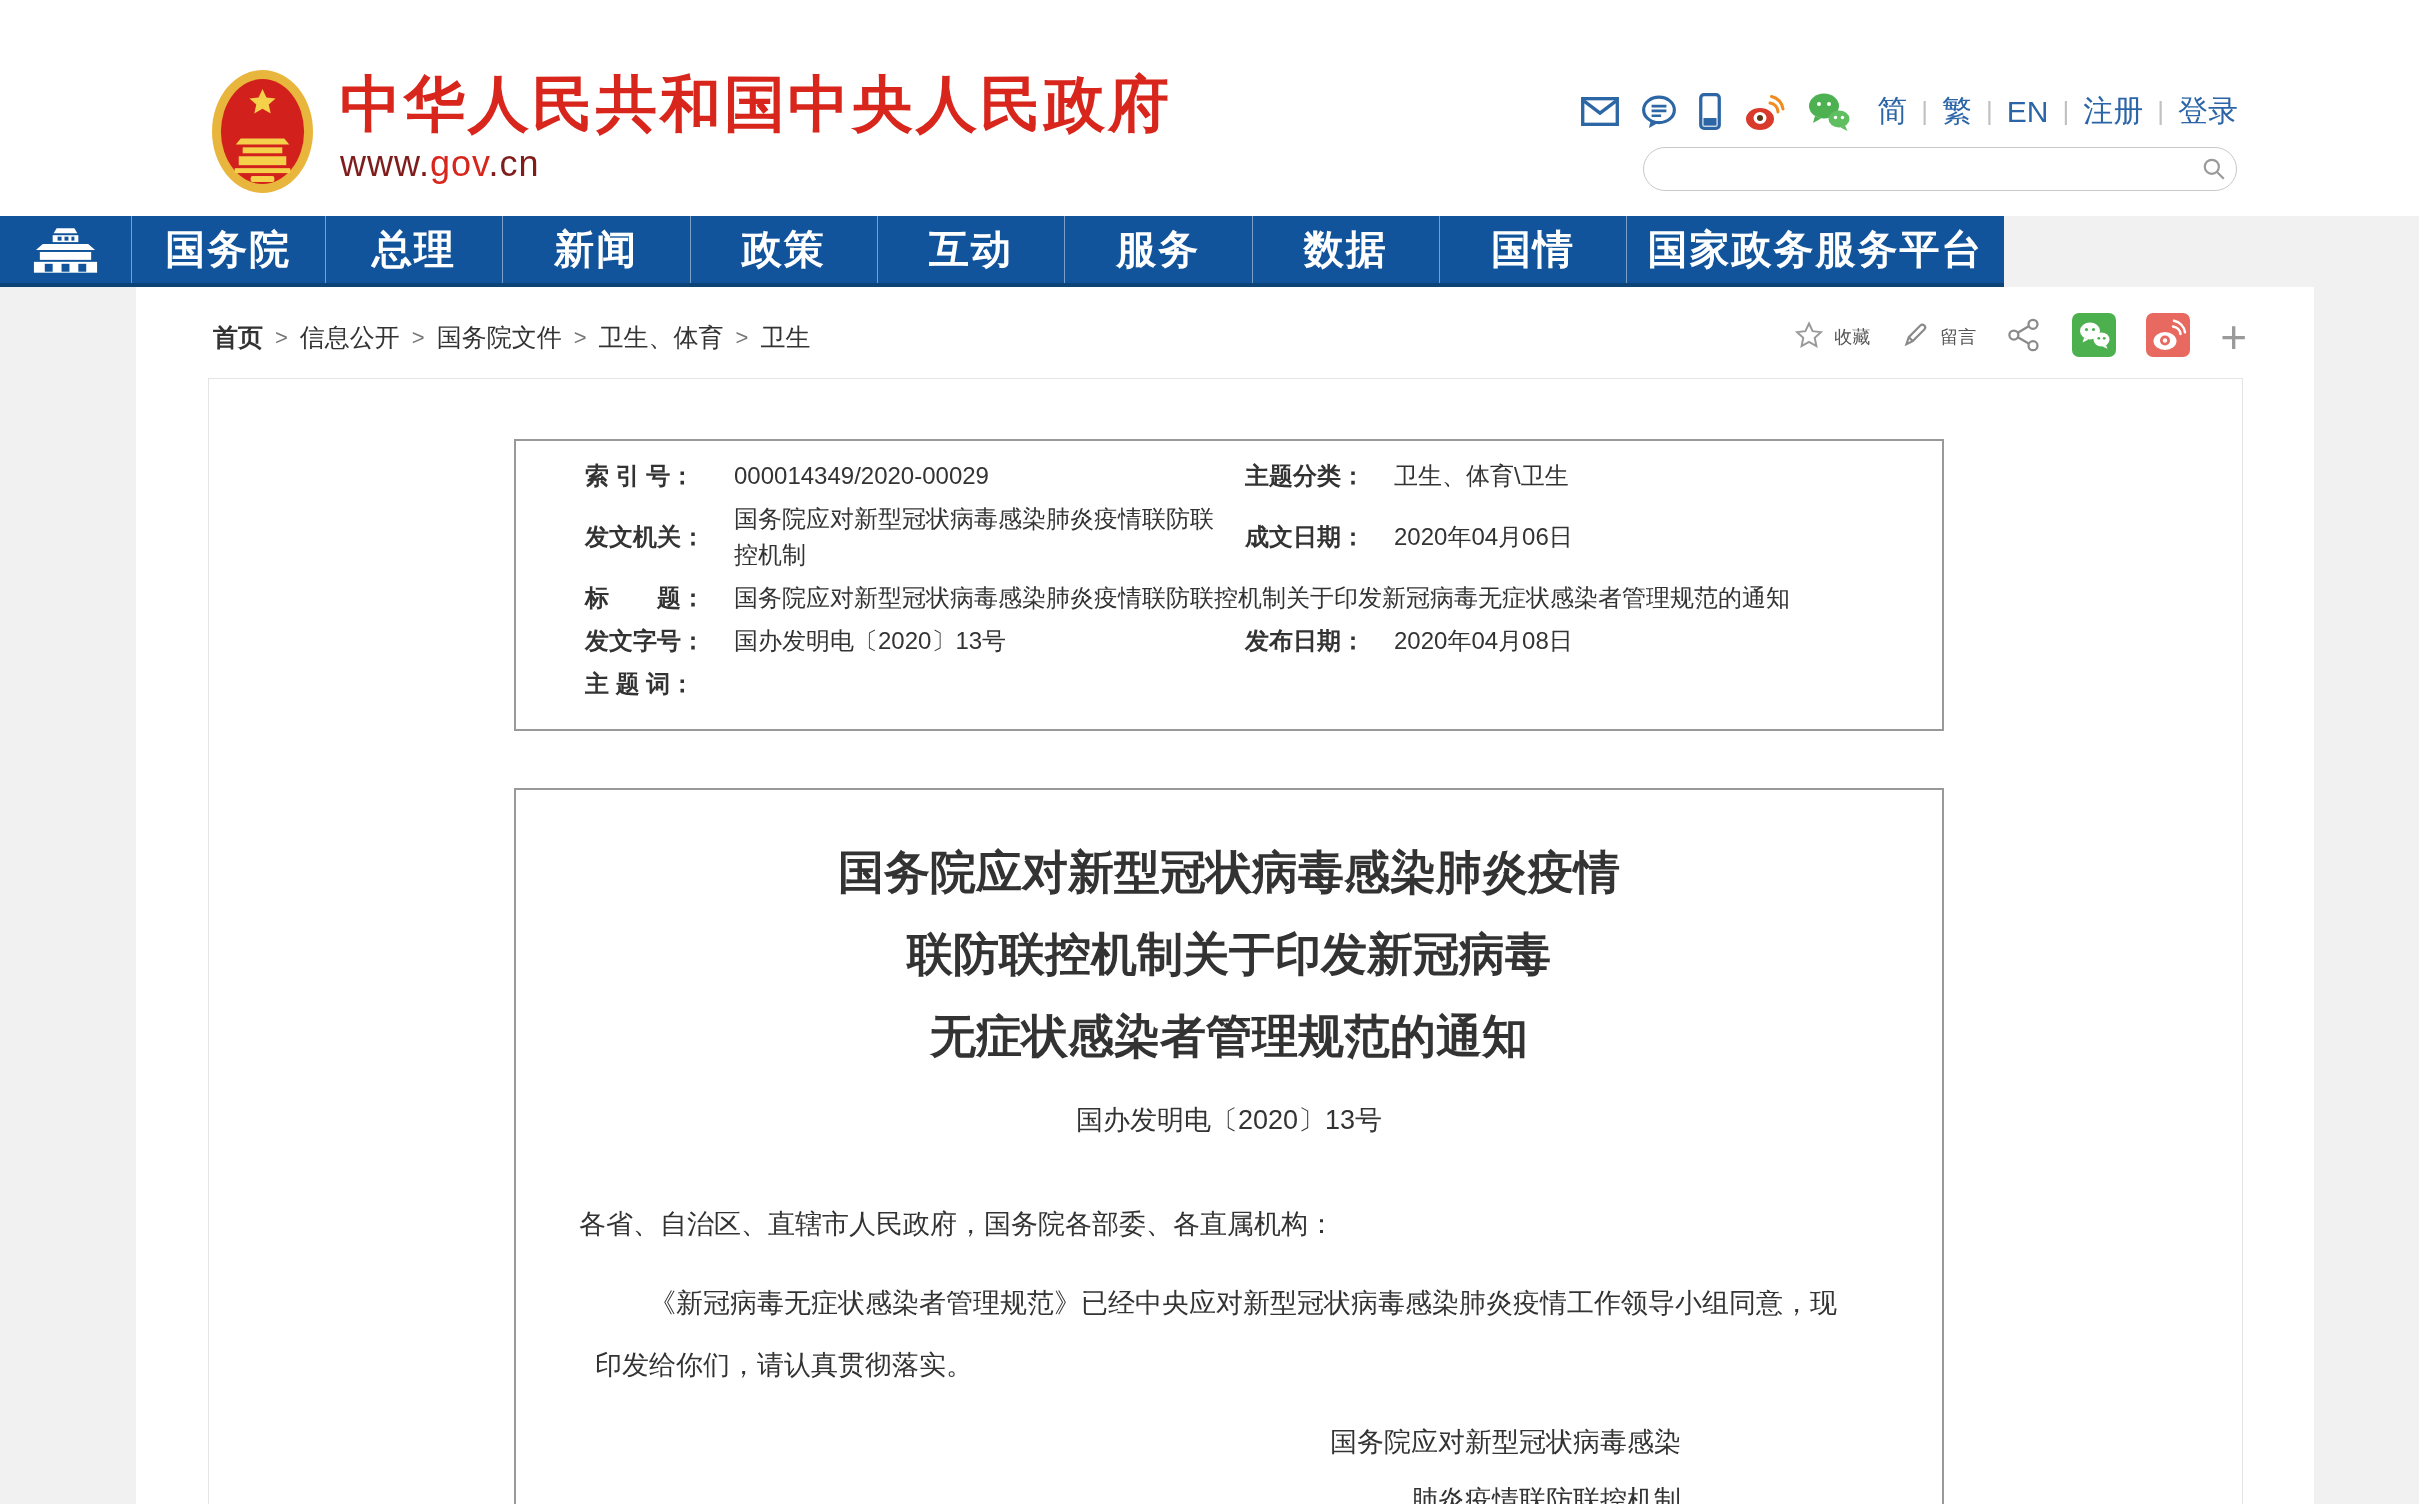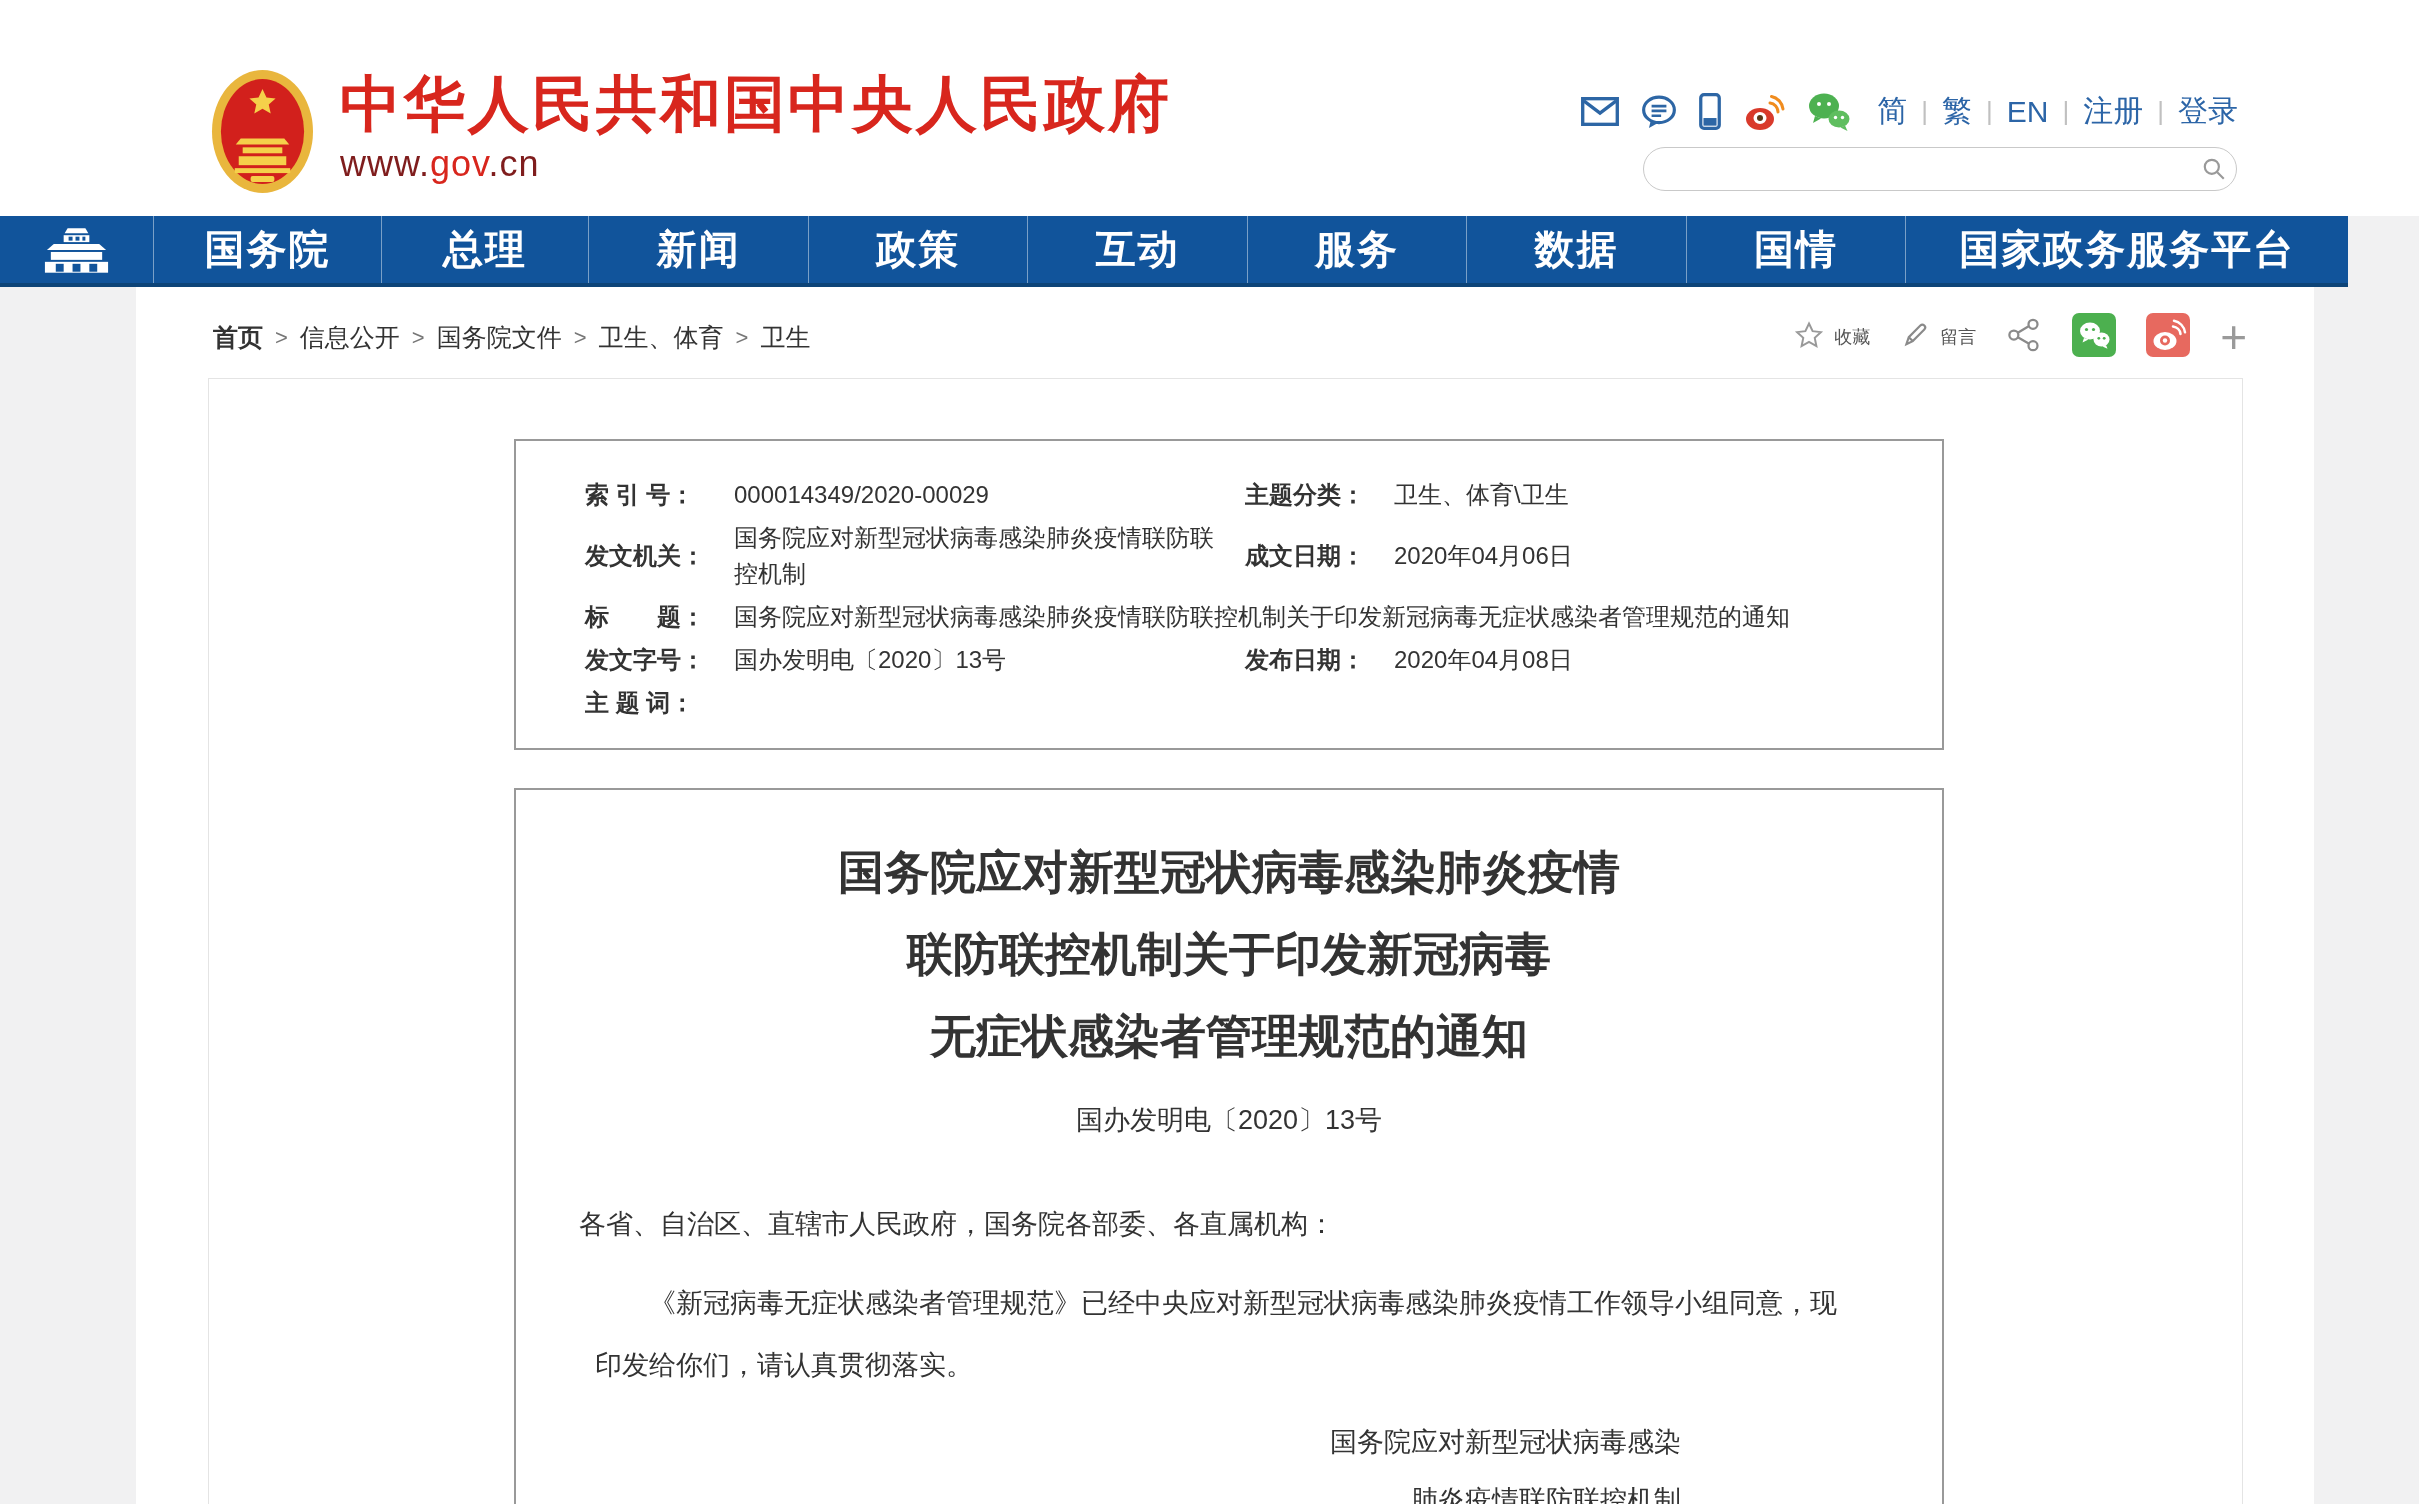--- a/index.html
+++ b/index.html
@@ -21,21 +21,21 @@
   .lang-links{display:flex;align-items:center;font-size:30px;color:#2c65a7;}
   .lang-links .lnk{cursor:pointer;}
   .lang-links .sep{color:#c0c0c0;padding:0 14px;font-size:26px;}
 
   .search-bar{position:absolute;top:147px;left:1643px;width:594px;height:44px;background:#fff;
     border:1px solid #c9c9c9;border-radius:24px;box-sizing:border-box;display:flex;align-items:center;}
   .search-bar input{flex:1;border:none;outline:none;background:transparent;height:36px;margin-left:22px;font-size:24px;}
   .search-btn{width:44px;display:flex;justify-content:center;cursor:pointer;}
 
   
-  .nav{position:absolute;top:216px;left:0;width:2348px;height:67px;background:#11549b;display:flex;
+  .nav{position:absolute;top:216px;left:0;width:2004px;height:67px;background:#11549b;display:flex;
     border-bottom:4px solid #0d4478;}
   .nav-home{width:158px;display:flex;align-items:center;justify-content:center;cursor:pointer;}
   .nav-item{display:flex;align-items:center;justify-content:center;color:#fff;font-size:40px;font-weight:bold;
     border-left:1px solid rgba(210,222,235,0.55);cursor:pointer;letter-spacing:2px;}
   .nv1{width:213px;}.nvm{width:225px;}.nv2{width:233px;}.nvl{width:455px;}
   .nav-fill{flex:1;}
 
   
   .content{position:absolute;top:287px;left:136px;width:2178px;height:1218px;background:#fff;}
 
@@ -45,21 +45,21 @@
   .breadcrumb .bc-first{font-weight:bold;}
   .breadcrumb .bc-sep{color:#777;padding:0 12px;font-size:22px;}
 
   .action-row{position:absolute;right:67px;top:26px;display:flex;align-items:center;gap:30px;}
   .act{display:flex;align-items:center;gap:10px;font-size:18px;color:#555;cursor:pointer;}
   .plus{font-size:46px;color:#9a9a9a;font-weight:300;line-height:1;cursor:pointer;}
 
   .panel{position:relative;margin-left:72px;width:2035px;height:1128px;border:1px solid #e4e4e4;border-bottom:none;box-sizing:border-box;}
 
   .meta-box{position:absolute;left:305px;top:60px;width:1430px;border:2px solid #999;box-sizing:border-box;
-    padding:29px 0 20px 0;font-size:24px;background:#fff;}
+    padding:10px 0 20px 0;font-size:24px;background:#fff;}
   .meta-row{display:flex;padding:0 69px;margin:7px 0;line-height:1.5;}
   .m-left{width:660px;display:flex;align-items:center;flex-shrink:0;}
   .m-right{display:flex;align-items:center;}
   .m-label{font-weight:bold;width:149px;flex-shrink:0;}
   .m-value{color:#333;}
   .m-val-narrow{max-width:485px;}
   .m-full{display:flex;align-items:flex-start;}
 
   .doc-box{position:absolute;left:305px;top:409px;width:1430px;height:719px;border:2px solid #999;border-bottom:none;
     box-sizing:border-box;background:#fff;text-align:center;}

